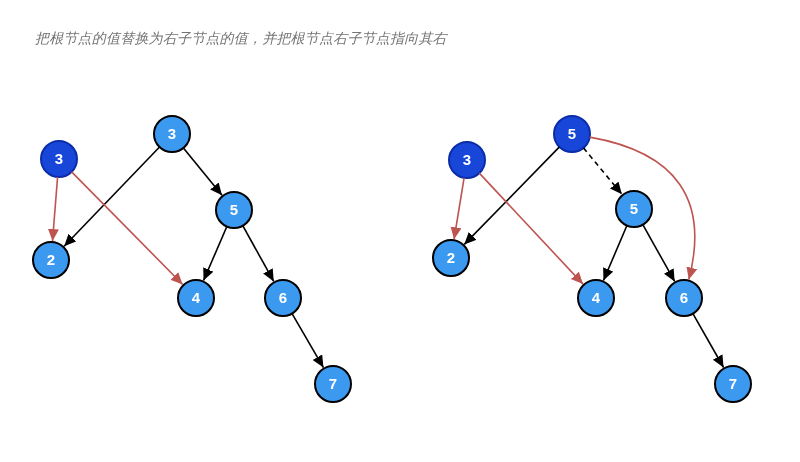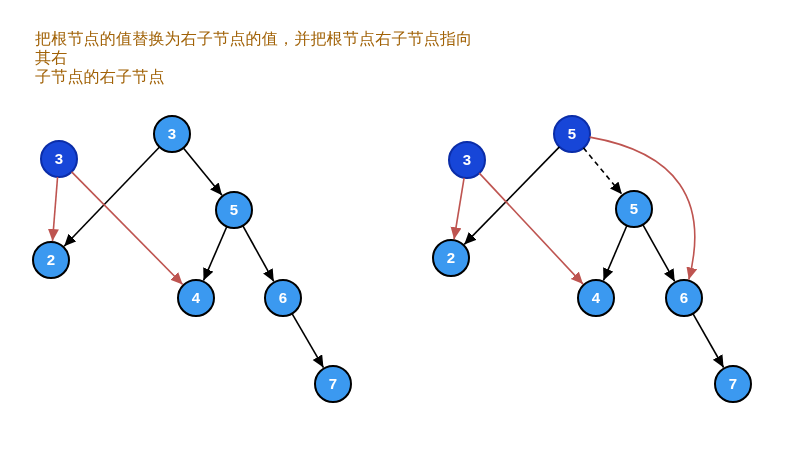--- a/index.html
+++ b/index.html
@@ -4,36 +4,36 @@
 <style>
   html,body{margin:0;padding:0;}
   body{
     width:800px;height:462px;background:#ffffff;
     font-family:"Liberation Sans","DejaVu Sans",sans-serif;
     position:relative;overflow:hidden;
   }
   .stage{position:absolute;left:0;top:0;width:800px;height:462px;}
   .caption{
     position:absolute;left:35px;top:29px;width:450px;
-    font-size:16px;line-height:19px;color:#a16207;
+    font-size:14px;line-height:19px;color:#737373;
     letter-spacing:0.2px;
+    font-style:italic;
   }
   svg.canvas{position:absolute;left:0;top:0;}
   .node-label{
     font-family:"Liberation Sans","DejaVu Sans",sans-serif;
     font-weight:bold;font-size:15px;
   }
 </style>
 </head>
 <body>
 
 <div class="stage">
   <div class="caption">
     <div>把根节点的值替换为右子节点的值，并把根节点右子节点指向其右</div>
-    <div>子节点的右子节点</div>
   </div>
   <svg class="canvas" width="800" height="462" viewBox="0 0 800 462">
       <defs>
         <marker id="arrow-black" markerWidth="13" markerHeight="12" refX="12" refY="5.5" orient="auto" markerUnits="userSpaceOnUse">
           <path d="M0,0 L12,5.5 L0,11 Z" fill="#000000"></path>
         </marker>
         <marker id="arrow-red" markerWidth="13" markerHeight="12" refX="12" refY="5.5" orient="auto" markerUnits="userSpaceOnUse">
           <path d="M0,0 L12,5.5 L0,11 Z" fill="#BE5450"></path>
         </marker>
       </defs>

